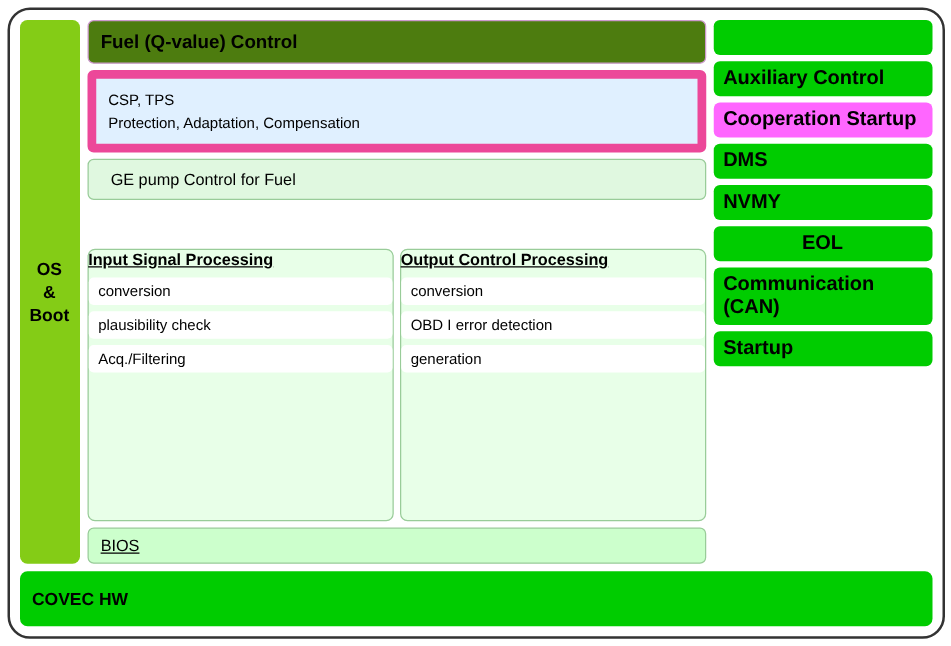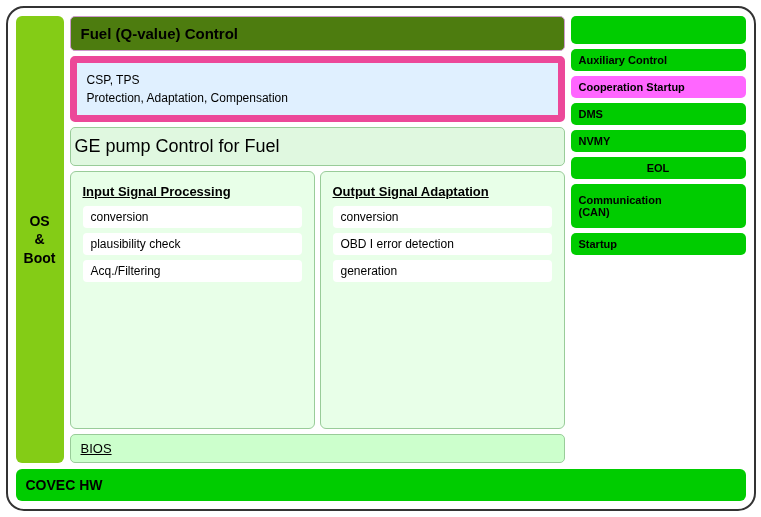--- a/index.html
+++ b/index.html
@@ -22,21 +22,21 @@
       display: flex;
       flex-direction: column;
       padding: 8px;
       gap: 6px;
     }
 
     
     .hw-bar {
       background: #00cc00;
       border-radius: 6px;
-      height: 32px;
+      height: 44px;
       display: flex;
       align-items: center;
       padding-left: 10px;
       font-weight: bold;
       font-size: 14px;
     }
 
     
     .main-area {
       display: flex;
@@ -72,21 +72,21 @@
       display: flex;
       flex-direction: column;
       gap: 5px;
     }
 
     .right-btn {
       background: #00cc00;
       border-radius: 5px;
       padding: 5px 8px;
       font-weight: bold;
-      font-size: 11px;
+      font-size: 16px;
       display: flex;
       align-items: center;
       justify-content: flex-start;
     }
 
     .right-btn.empty {
       background: #00cc00;
       min-height: 28px;
     }
 
@@ -117,41 +117,42 @@
       padding: 8px 10px;
       font-size: 13px;
       line-height: 1.5;
     }
 
     
     .ge-box {
       background: #e0f8e0;
       border: 1px solid #99cc99;
       border-radius: 5px;
-      padding: 8px 4px;
-      font-size: 18px;
+      padding: 8px 18px;
+      font-size: 13px;
       font-weight: normal;
     }
 
     
     .signal-area {
       display: flex;
       gap: 5px;
       flex: 1;
     }
 
     .signal-box {
       background: #e8ffe8;
       border: 1px solid #99cc99;
       border-radius: 6px;
-      padding: 12px;
-      display: flex;
-      flex-direction: column;
-      gap: 5px;
-      flex: 1;
+      padding: 0;
+      display: flex;
+      flex-direction: column;
+      gap: 5px;
+      flex: 1;
+      margin-top: 34px;
     }
 
     .signal-title {
       font-weight: bold;
       font-size: 13px;
       margin-bottom: 2px;
       text-decoration: underline;
     }
 
     .signal-item {
@@ -212,21 +213,21 @@
           <div class="signal-item">
             <span>plausibility check</span>
           </div>
           <div class="signal-item">
             <span>Acq./Filtering</span>
           </div>
         </div>
 
         <div class="signal-box">
           <div class="signal-title">
-            <span>Output Signal Adaptation</span>
+            <span>Output Control Processing</span>
           </div>
           <div class="signal-item">
             <span>conversion</span>
           </div>
           <div class="signal-item">
             <span>OBD I error detection</span>
           </div>
           <div class="signal-item">
             <span>generation</span>
           </div>

